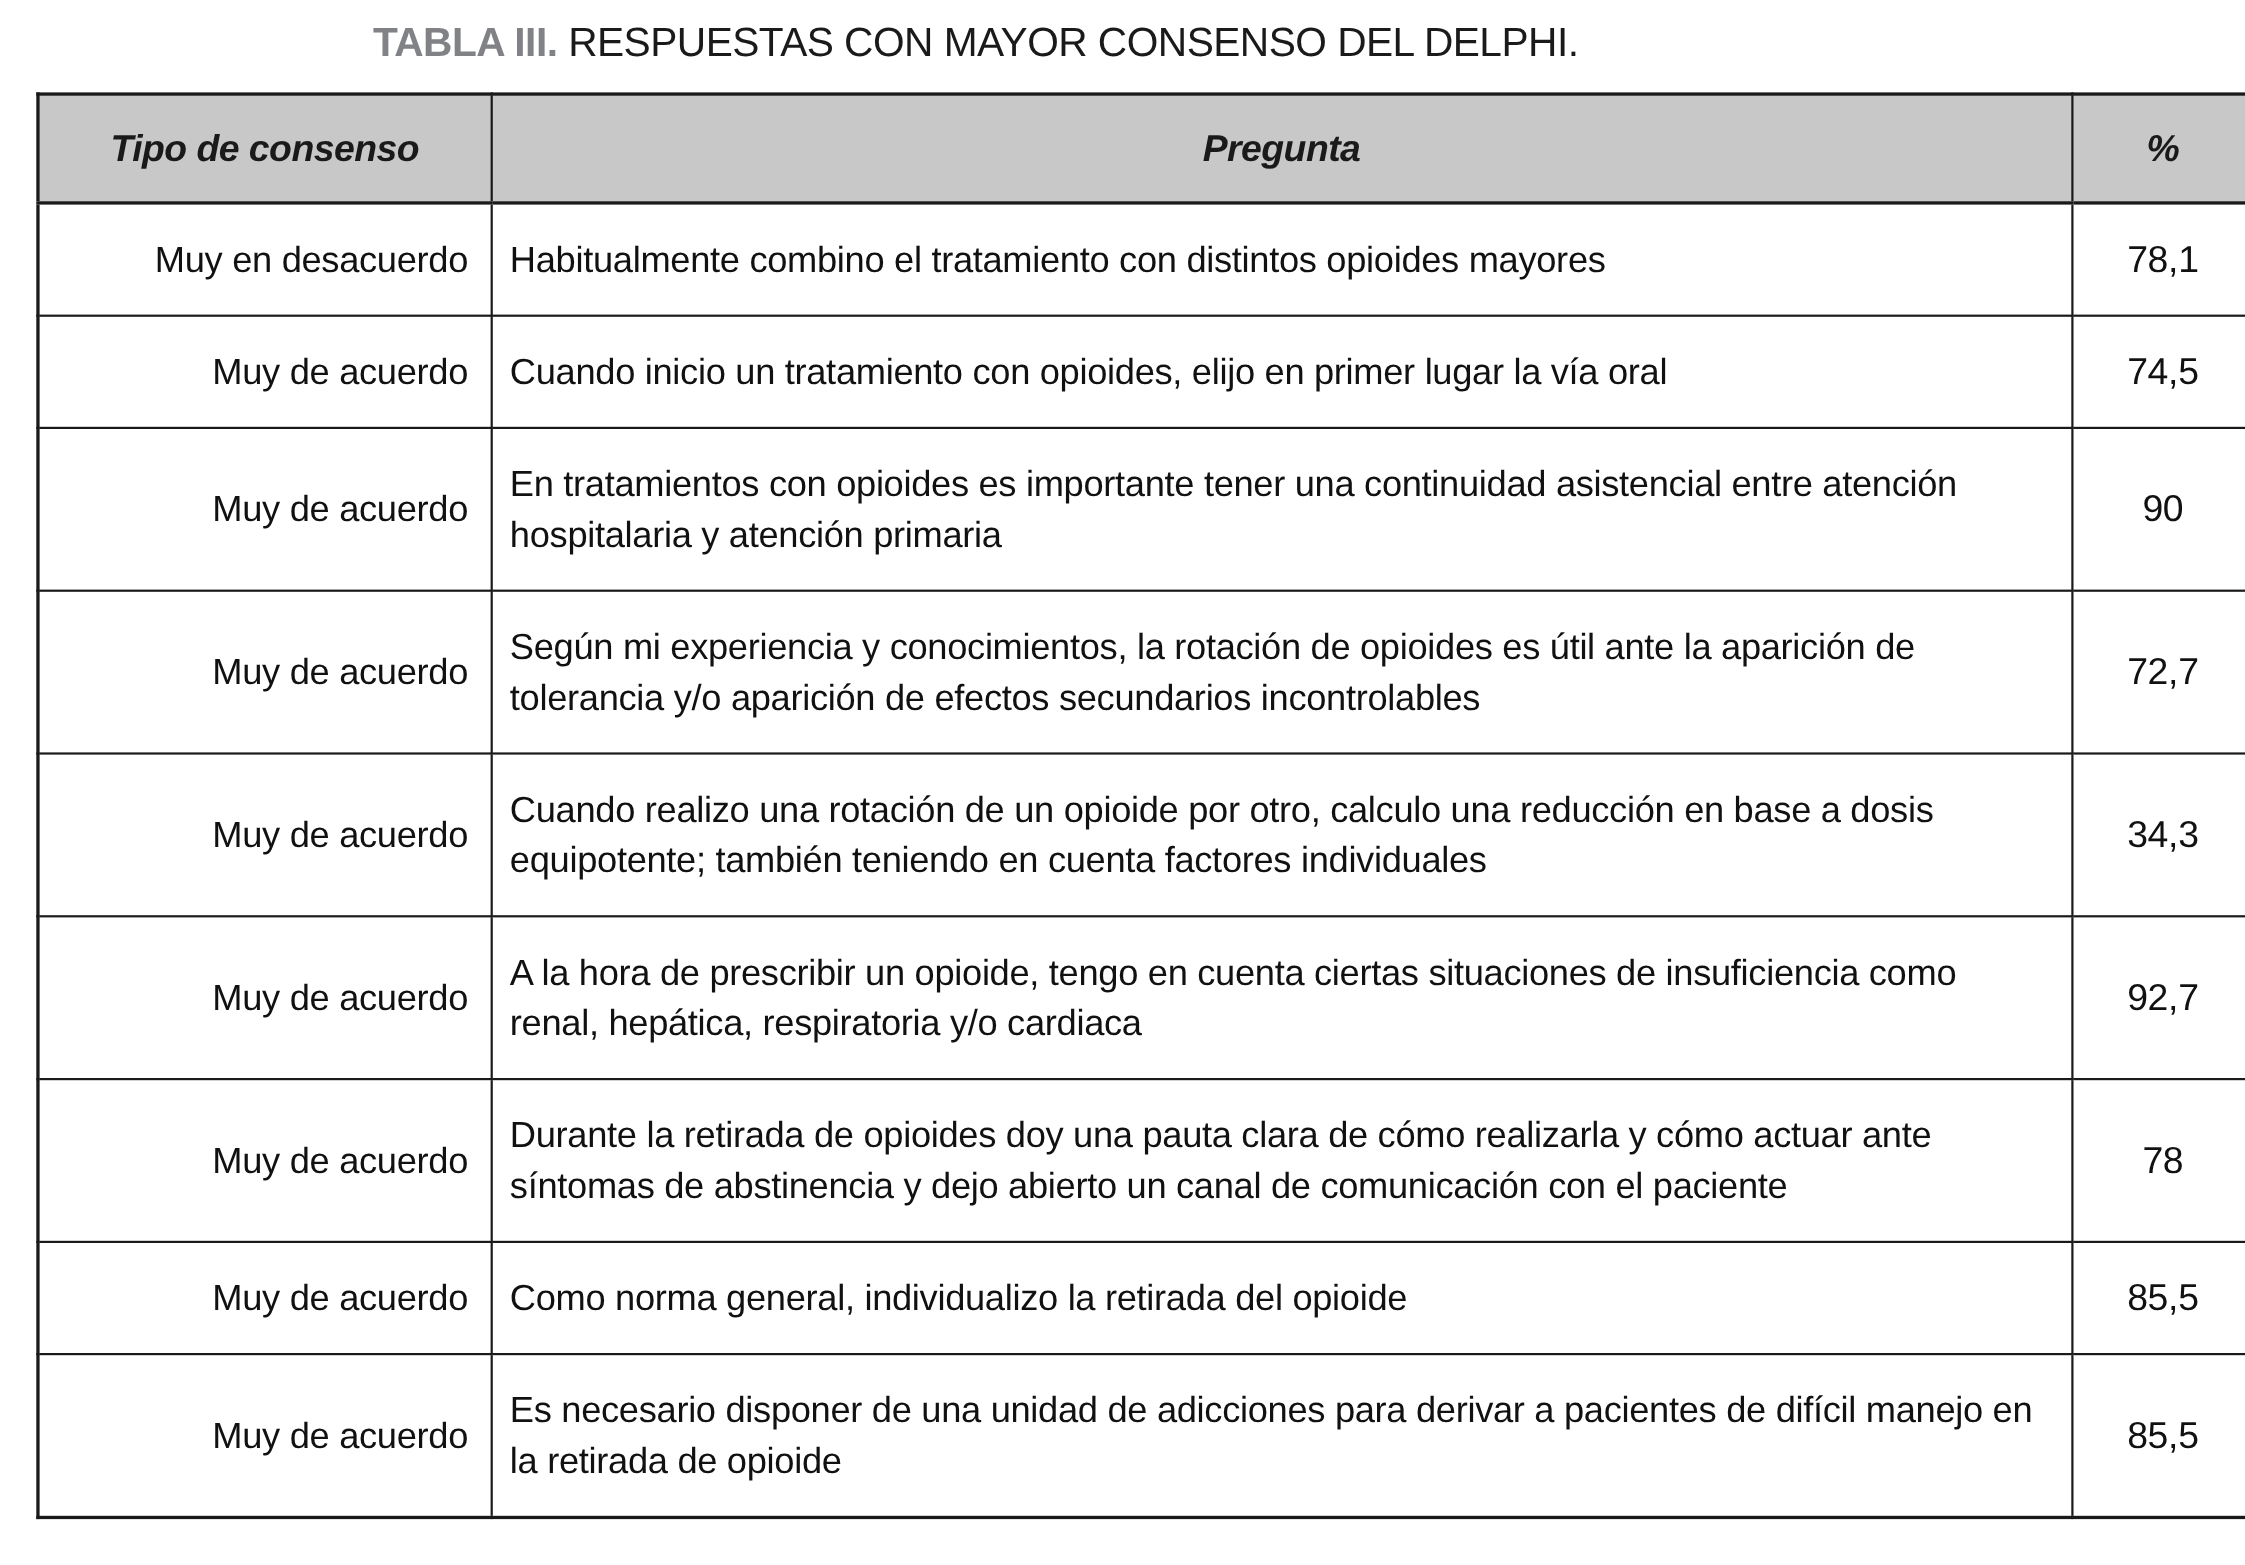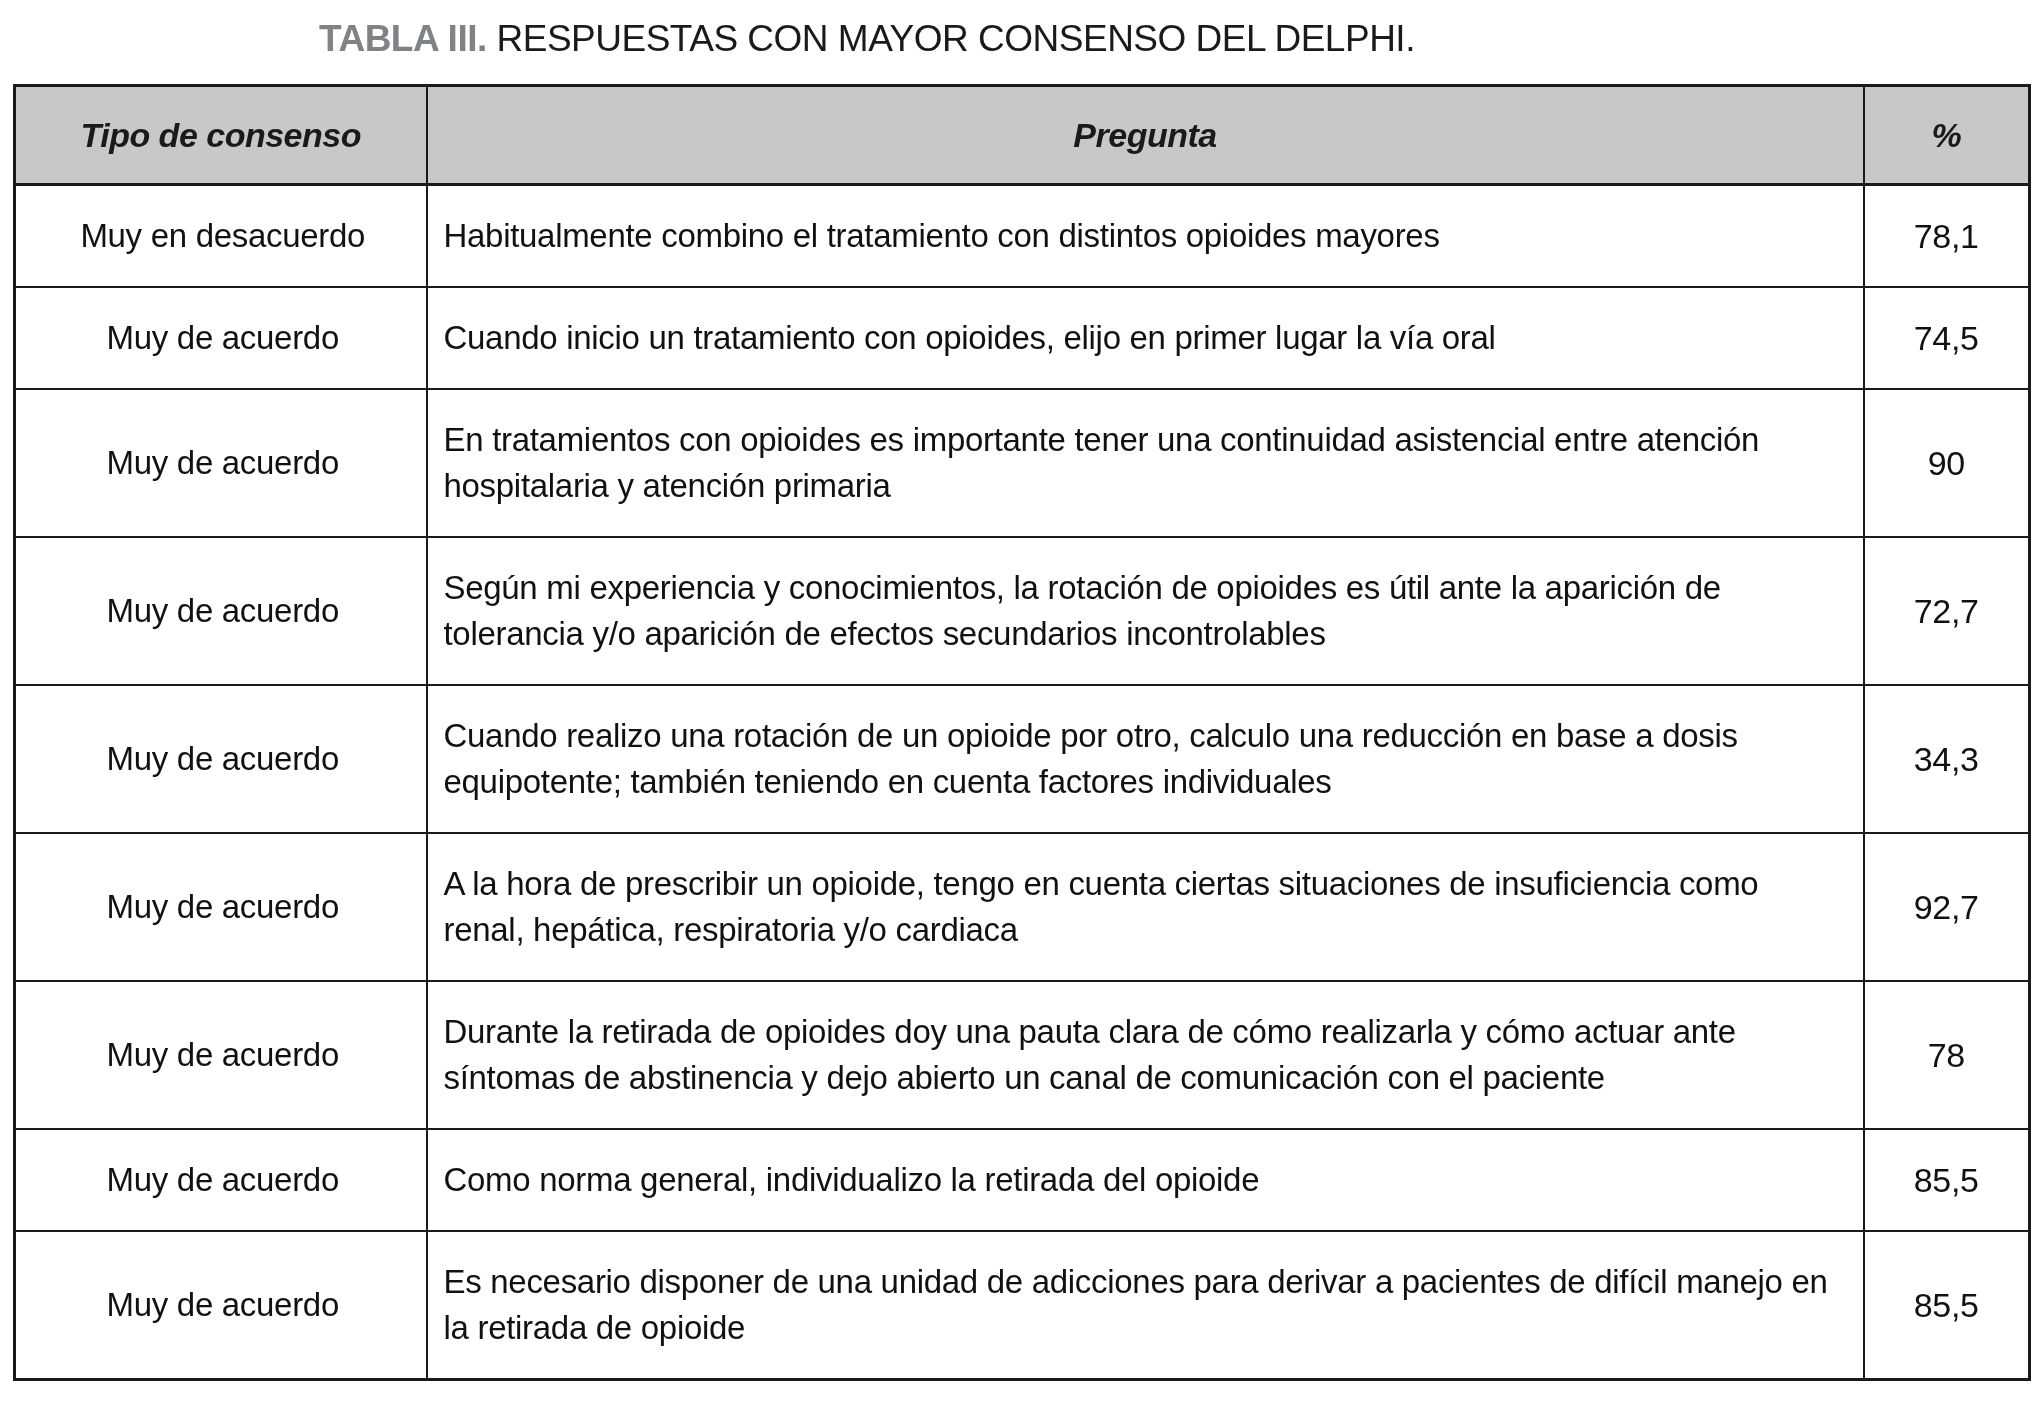--- a/index.html
+++ b/index.html
@@ -11,20 +11,21 @@
     width: 2041px;
     min-height: 1423px;
     font-family: "Liberation Sans", "DejaVu Sans", sans-serif;
     color: #111111;
     -webkit-font-smoothing: antialiased;
   }
   .page {
     width: 1734px;
     box-sizing: border-box;
     padding: 14px 13px 0 13px;
+    margin-left: 20px;
   }
   .table-title {
     text-align: center;
     font-size: 37px;
     letter-spacing: -0.5px;
     margin: 4px 0 24px 0;
     white-space: nowrap;
   }
   .table-title .title-label {
     font-weight: 700;
@@ -63,21 +64,21 @@
   }
   tbody td {
     font-size: 33px;
     letter-spacing: -0.3px;
     line-height: 46px;
     padding: 27px 20px;
     color: #111111;
   }
   td.td-tipo {
     padding-left: 24px;
-    text-align: center;
+    text-align: right;
     white-space: nowrap;
   }
   td.td-pregunta {
     padding-left: 16px;
     text-align: left;
   }
   td.td-pct {
     text-align: center;
     font-size: 34px;
     padding-left: 8px;

